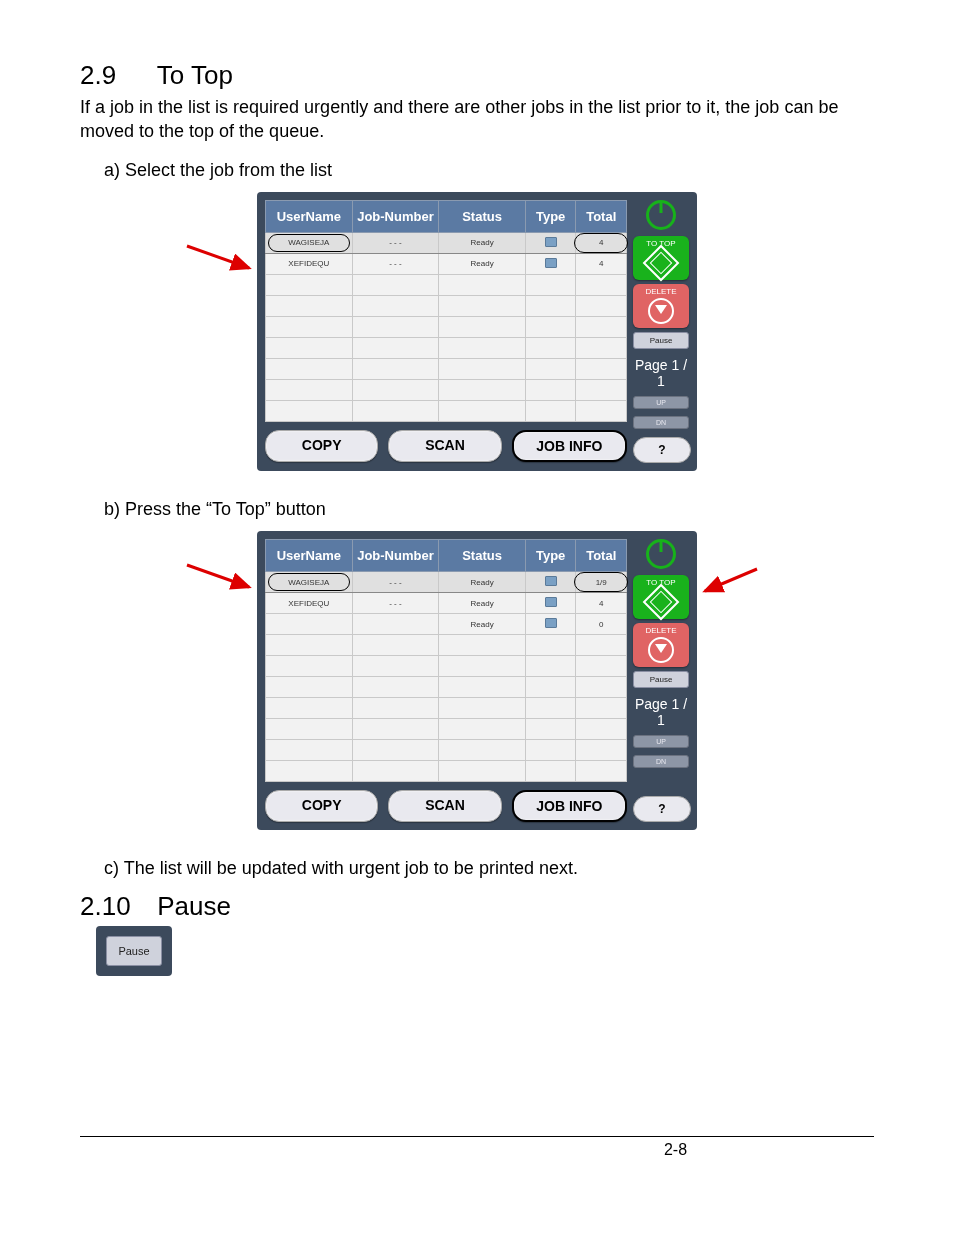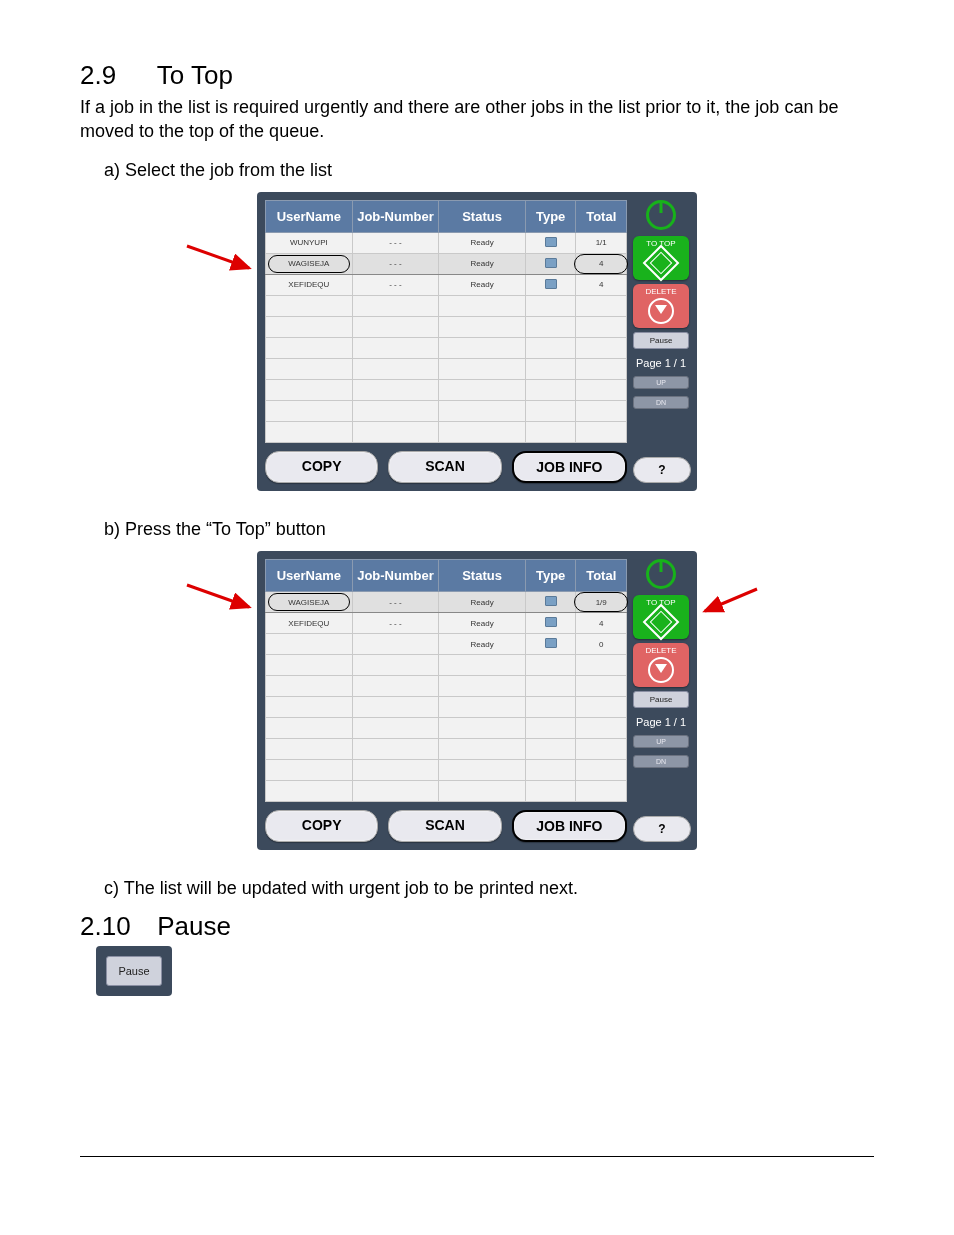--- a/index.html
+++ b/index.html
@@ -95,21 +95,21 @@
   .btn-icon { width:22px; height:22px; margin:2px auto 0 auto; }
   .diamond { transform: rotate(45deg); border:2px solid #fff; }
   .diamond::after{content:"";position:absolute;inset:3px;border:1px solid #fff;}
   .stop-tri { width:22px;height:22px;border:2px solid #fff;border-radius:50%;position:relative;margin:2px auto 0;}
   .stop-tri::after{content:"";position:absolute;left:5px;top:5px;width:0;height:0;border-left:6px solid transparent;border-right:6px solid transparent;border-top:9px solid #fff;}
 
   .pause-btn-sm {
     background:#cfd2dc; border:1px solid #8a8fa3; border-radius:3px;
     font-size:8px; text-align:center; padding:3px 0; color:#222;
   }
-  .page-ind { color:#fff; font-size:11px; text-align:center; margin-top:4px;}
+  .page-ind { color:#fff; font-size:14px; text-align:center; margin-top:4px;}
   .updn { background:#8d96a6; border:1px solid #6b7280; border-radius:3px; font-size:7px; color:#e8e8f0; text-align:center; padding:2px 0; margin-top:3px;}
 
   .red-arrow { position:absolute; width:70px; height:30px; }
   .red-arrow svg { width:100%; height:100%; overflow:visible; }
 
   .footer {
     border-top: 1px solid #000;
     margin-top: 160px;
     padding-top: 4px;
     display:flex; justify-content:space-between;
@@ -162,27 +162,20 @@
         <thead>
             <tr>
           <th>UserName</th>
           <th>Job-Number</th>
           <th>Status</th>
           <th>Type</th>
           <th>Total</th>
         </tr>
           </thead>
         <tbody>
-          <tr>
-            <td>WUNYUPI</td>
-              <td>- - -</td>
-              <td>Ready</td>
-              <td><span class="printer-icon"></span></td>
-              <td>1/1</td>
-          </tr>
           <tr class="sel">
             <td class="sel-user"><span>WAGISEJA</span><span class="circ-el circ-user"></span></td>
               <td>- - -</td>
               <td>Ready</td>
               <td><span class="printer-icon"></span></td>
               <td class="sel-total"><span>4</span><span class="circ-el circ-total"></span></td>
           </tr>
           <tr>
             <td>XEFIDEQU</td>
               <td>- - -</td>
@@ -407,13 +400,14 @@
   <span>Pause</span>
 </h2>
 <div class="sec210">
   <div class="pause-inset">
     <div class="pause-btn-sm">Pause</div>
   </div>
 </div>
 
 <div class="footer">
   <div class="l"></div>
+  <div class="c">2-8</div>
 </div>
 
 </body></html>

